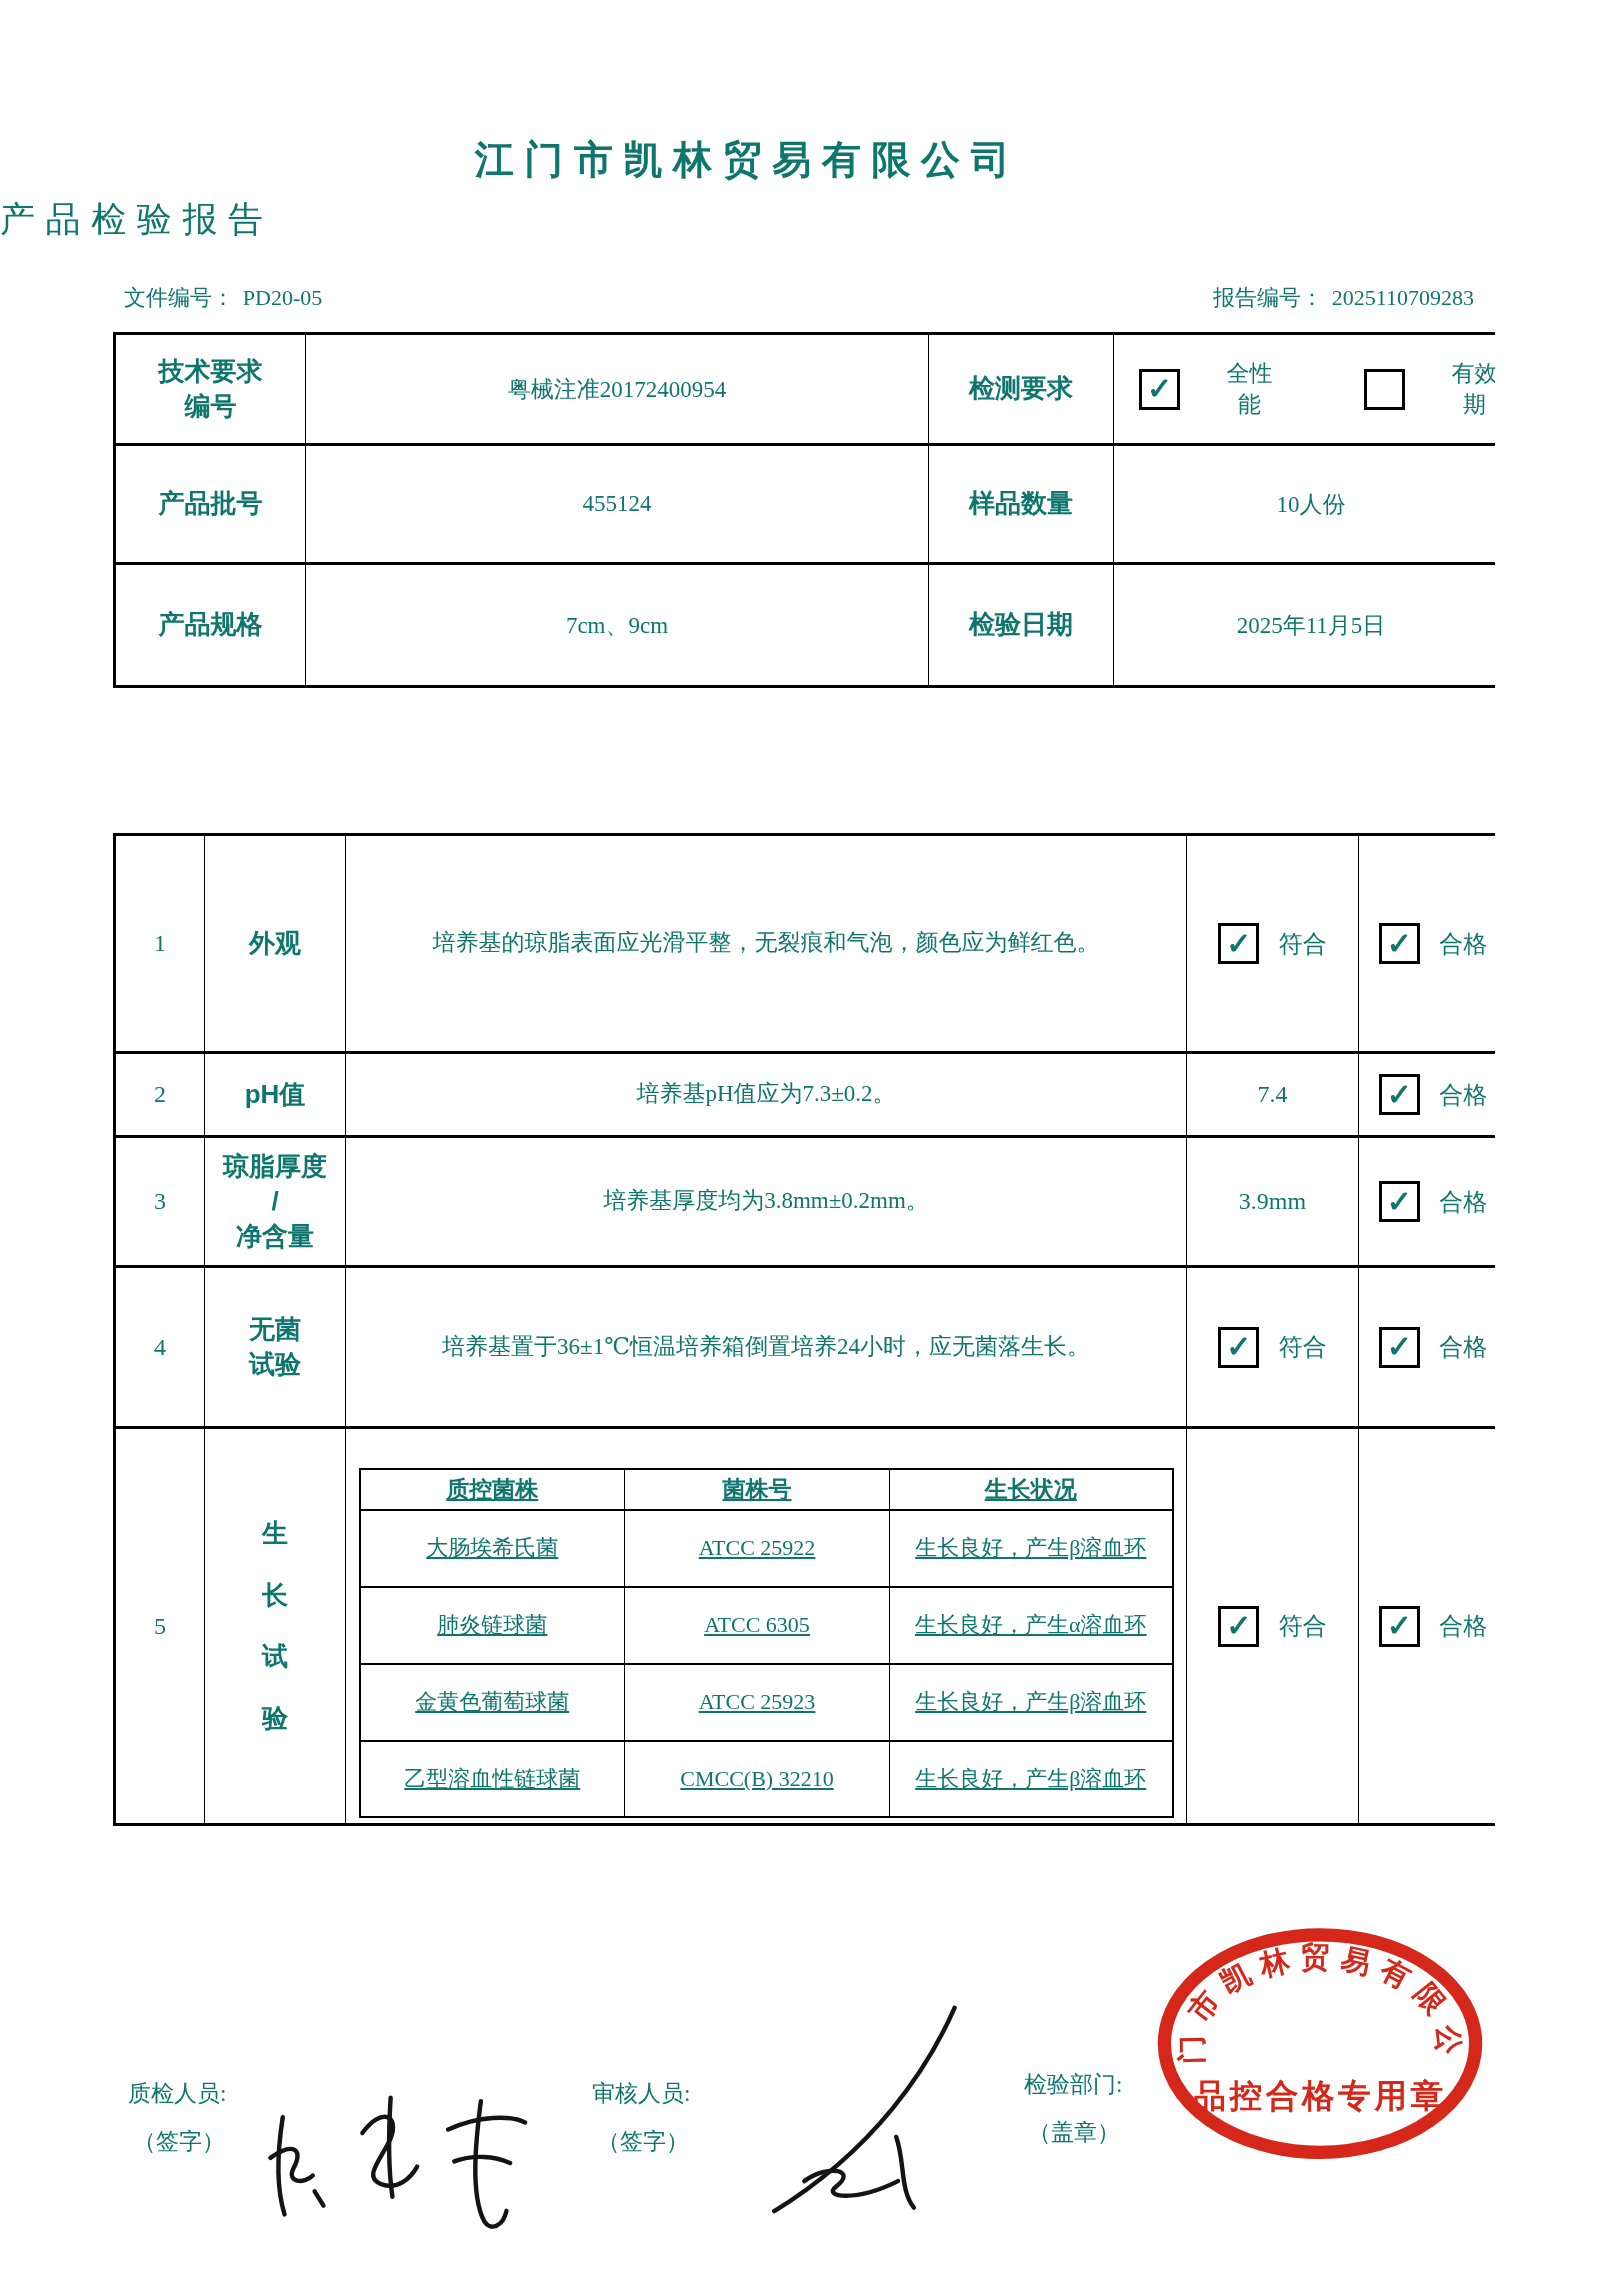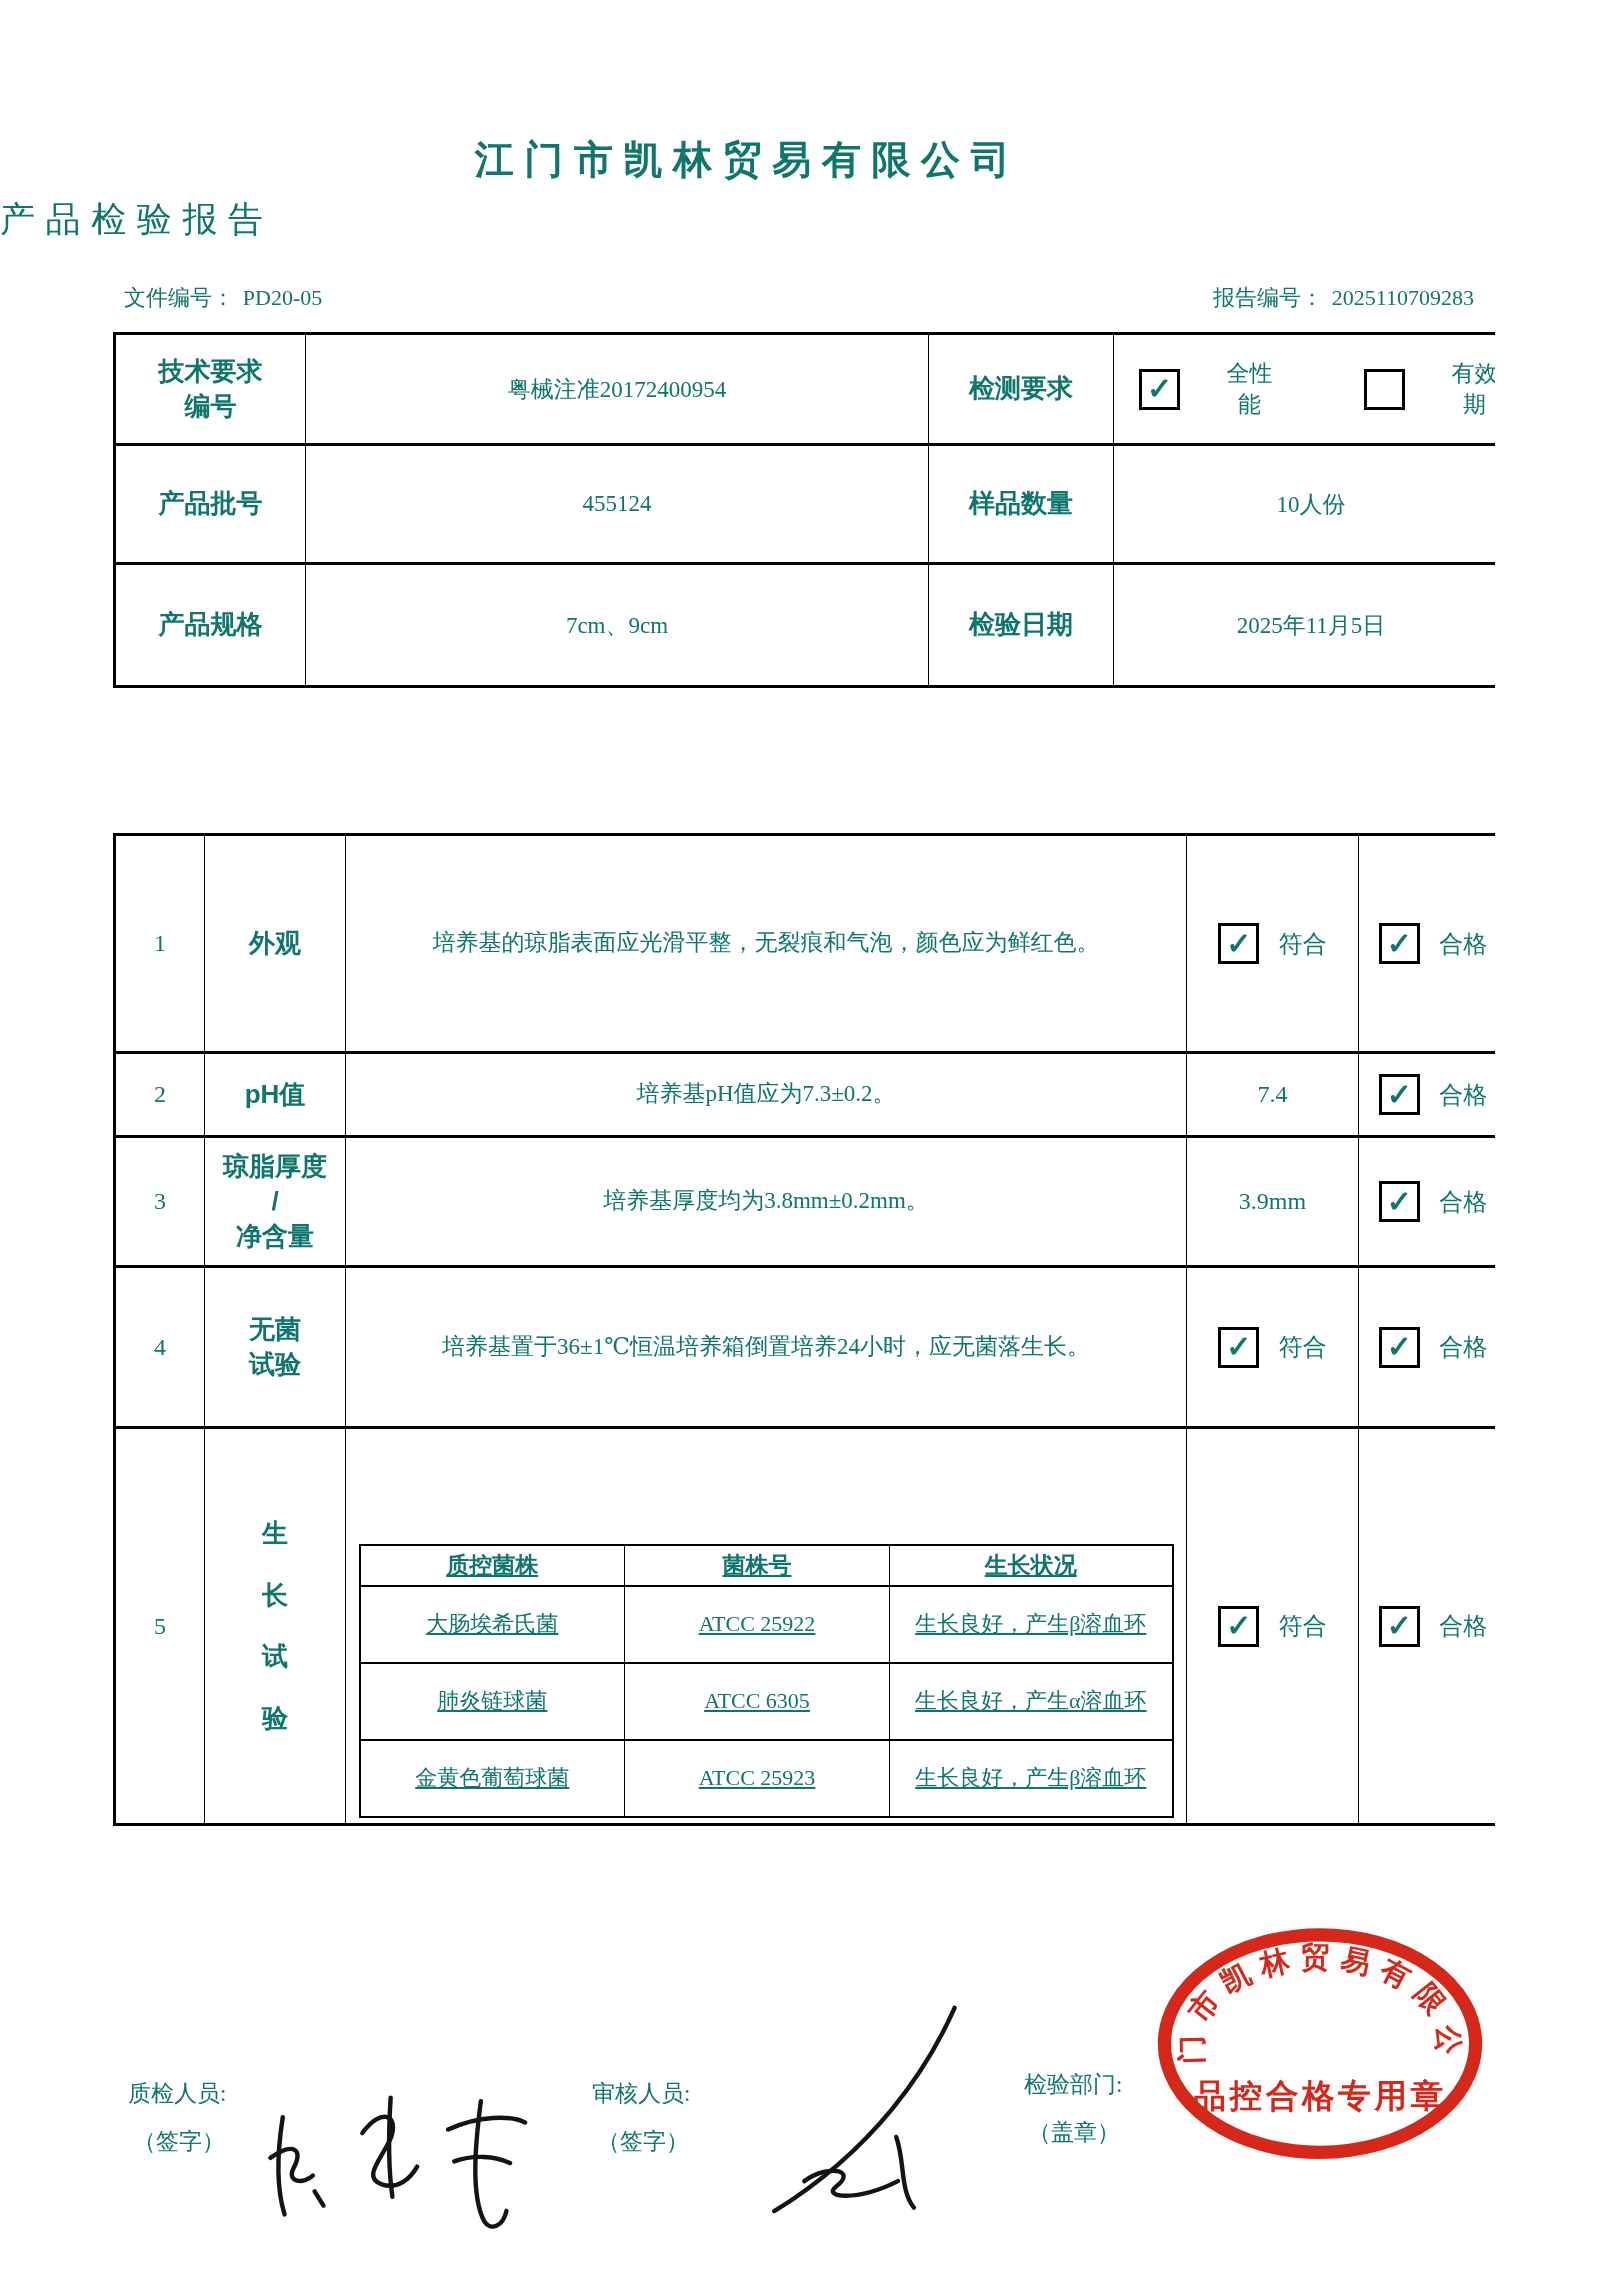--- a/index.html
+++ b/index.html
@@ -222,20 +222,25 @@
           <tr style="height:77px">
             <td>肺炎链球菌</td>
             <td>ATCC 6305</td>
             <td>生长良好，产生α溶血环</td>
           </tr>
           <tr style="height:77px">
             <td>金黄色葡萄球菌</td>
             <td>ATCC 25923</td>
             <td>生长良好，产生β溶血环</td>
           </tr>
+          <tr style="height:76px">
+            <td>乙型溶血性链球菌</td>
+            <td>CMCC(B) 32210</td>
+            <td>生长良好，产生β溶血环</td>
+          </tr>
         </tbody>
             </table>
       </td>
       <td>
         <div class="cbrow">
           <span class="cb">
                 <span>✓</span>
               </span>
           <span>符合</span>
         </div>

